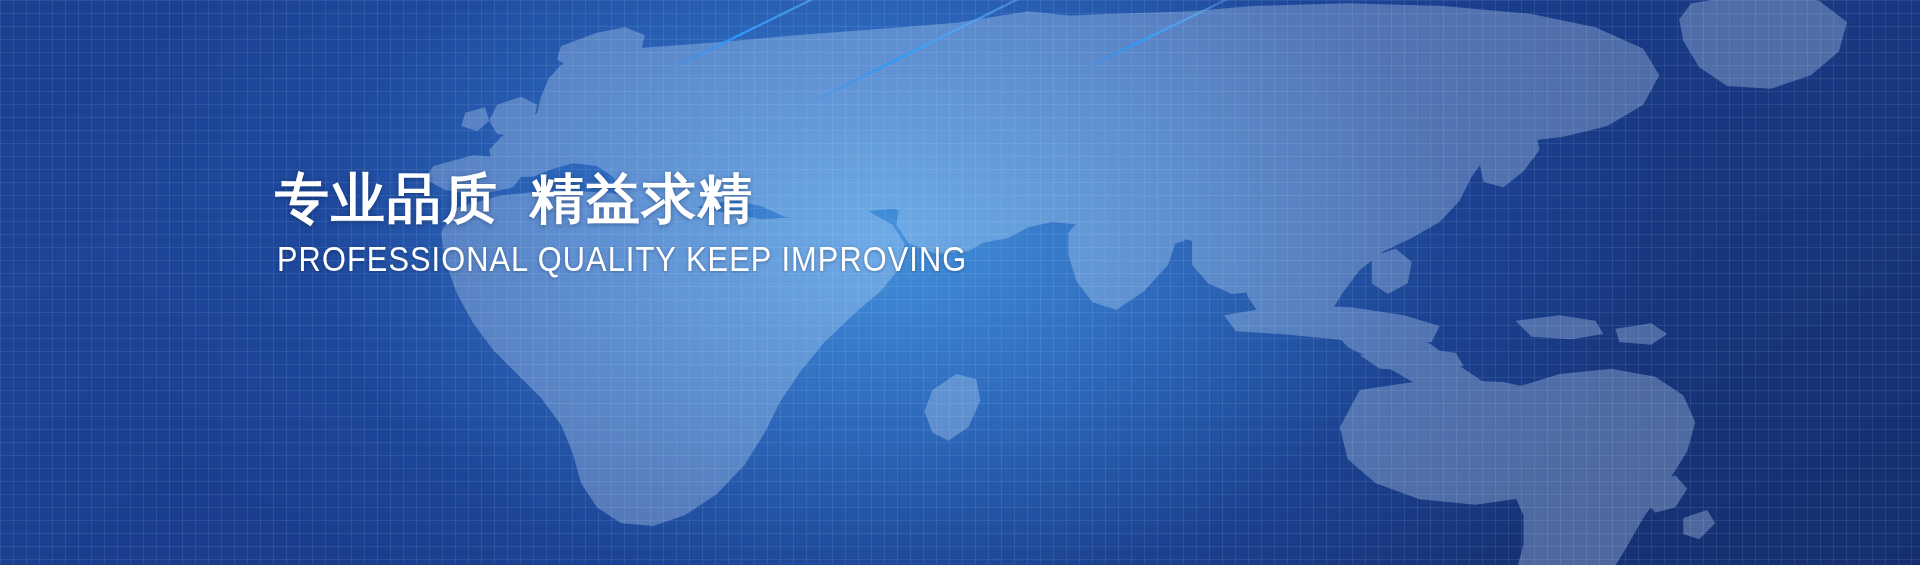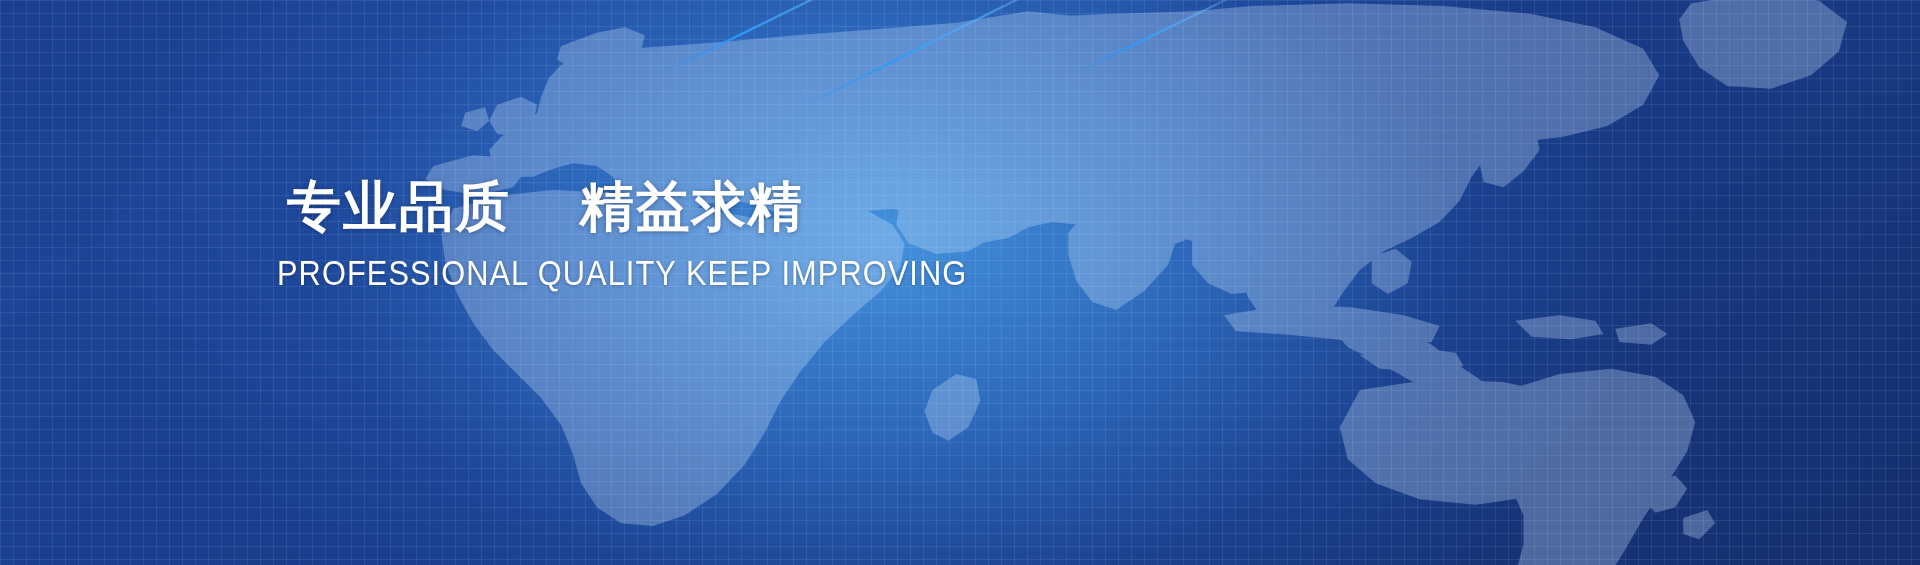--- a/index.html
+++ b/index.html
@@ -80,22 +80,22 @@
 
   
   .content {
     position: absolute;
     left: 275px;
     top: 168px;
     width: 900px;
   }
 
   .headline {
-    margin: 12px;
-    font-family: Liberation Mono, monospace;
+    margin: 0;
+    font-family: Liberation Serif, serif;
     font-size: 54px;
     font-weight: 700;
     line-height: 1.15;
     letter-spacing: 2px;
     color: #ffffff;
     white-space: pre;
     text-shadow: 0 1px 5px rgba(6,22,60,0.40);
   }
 
   .subline {

